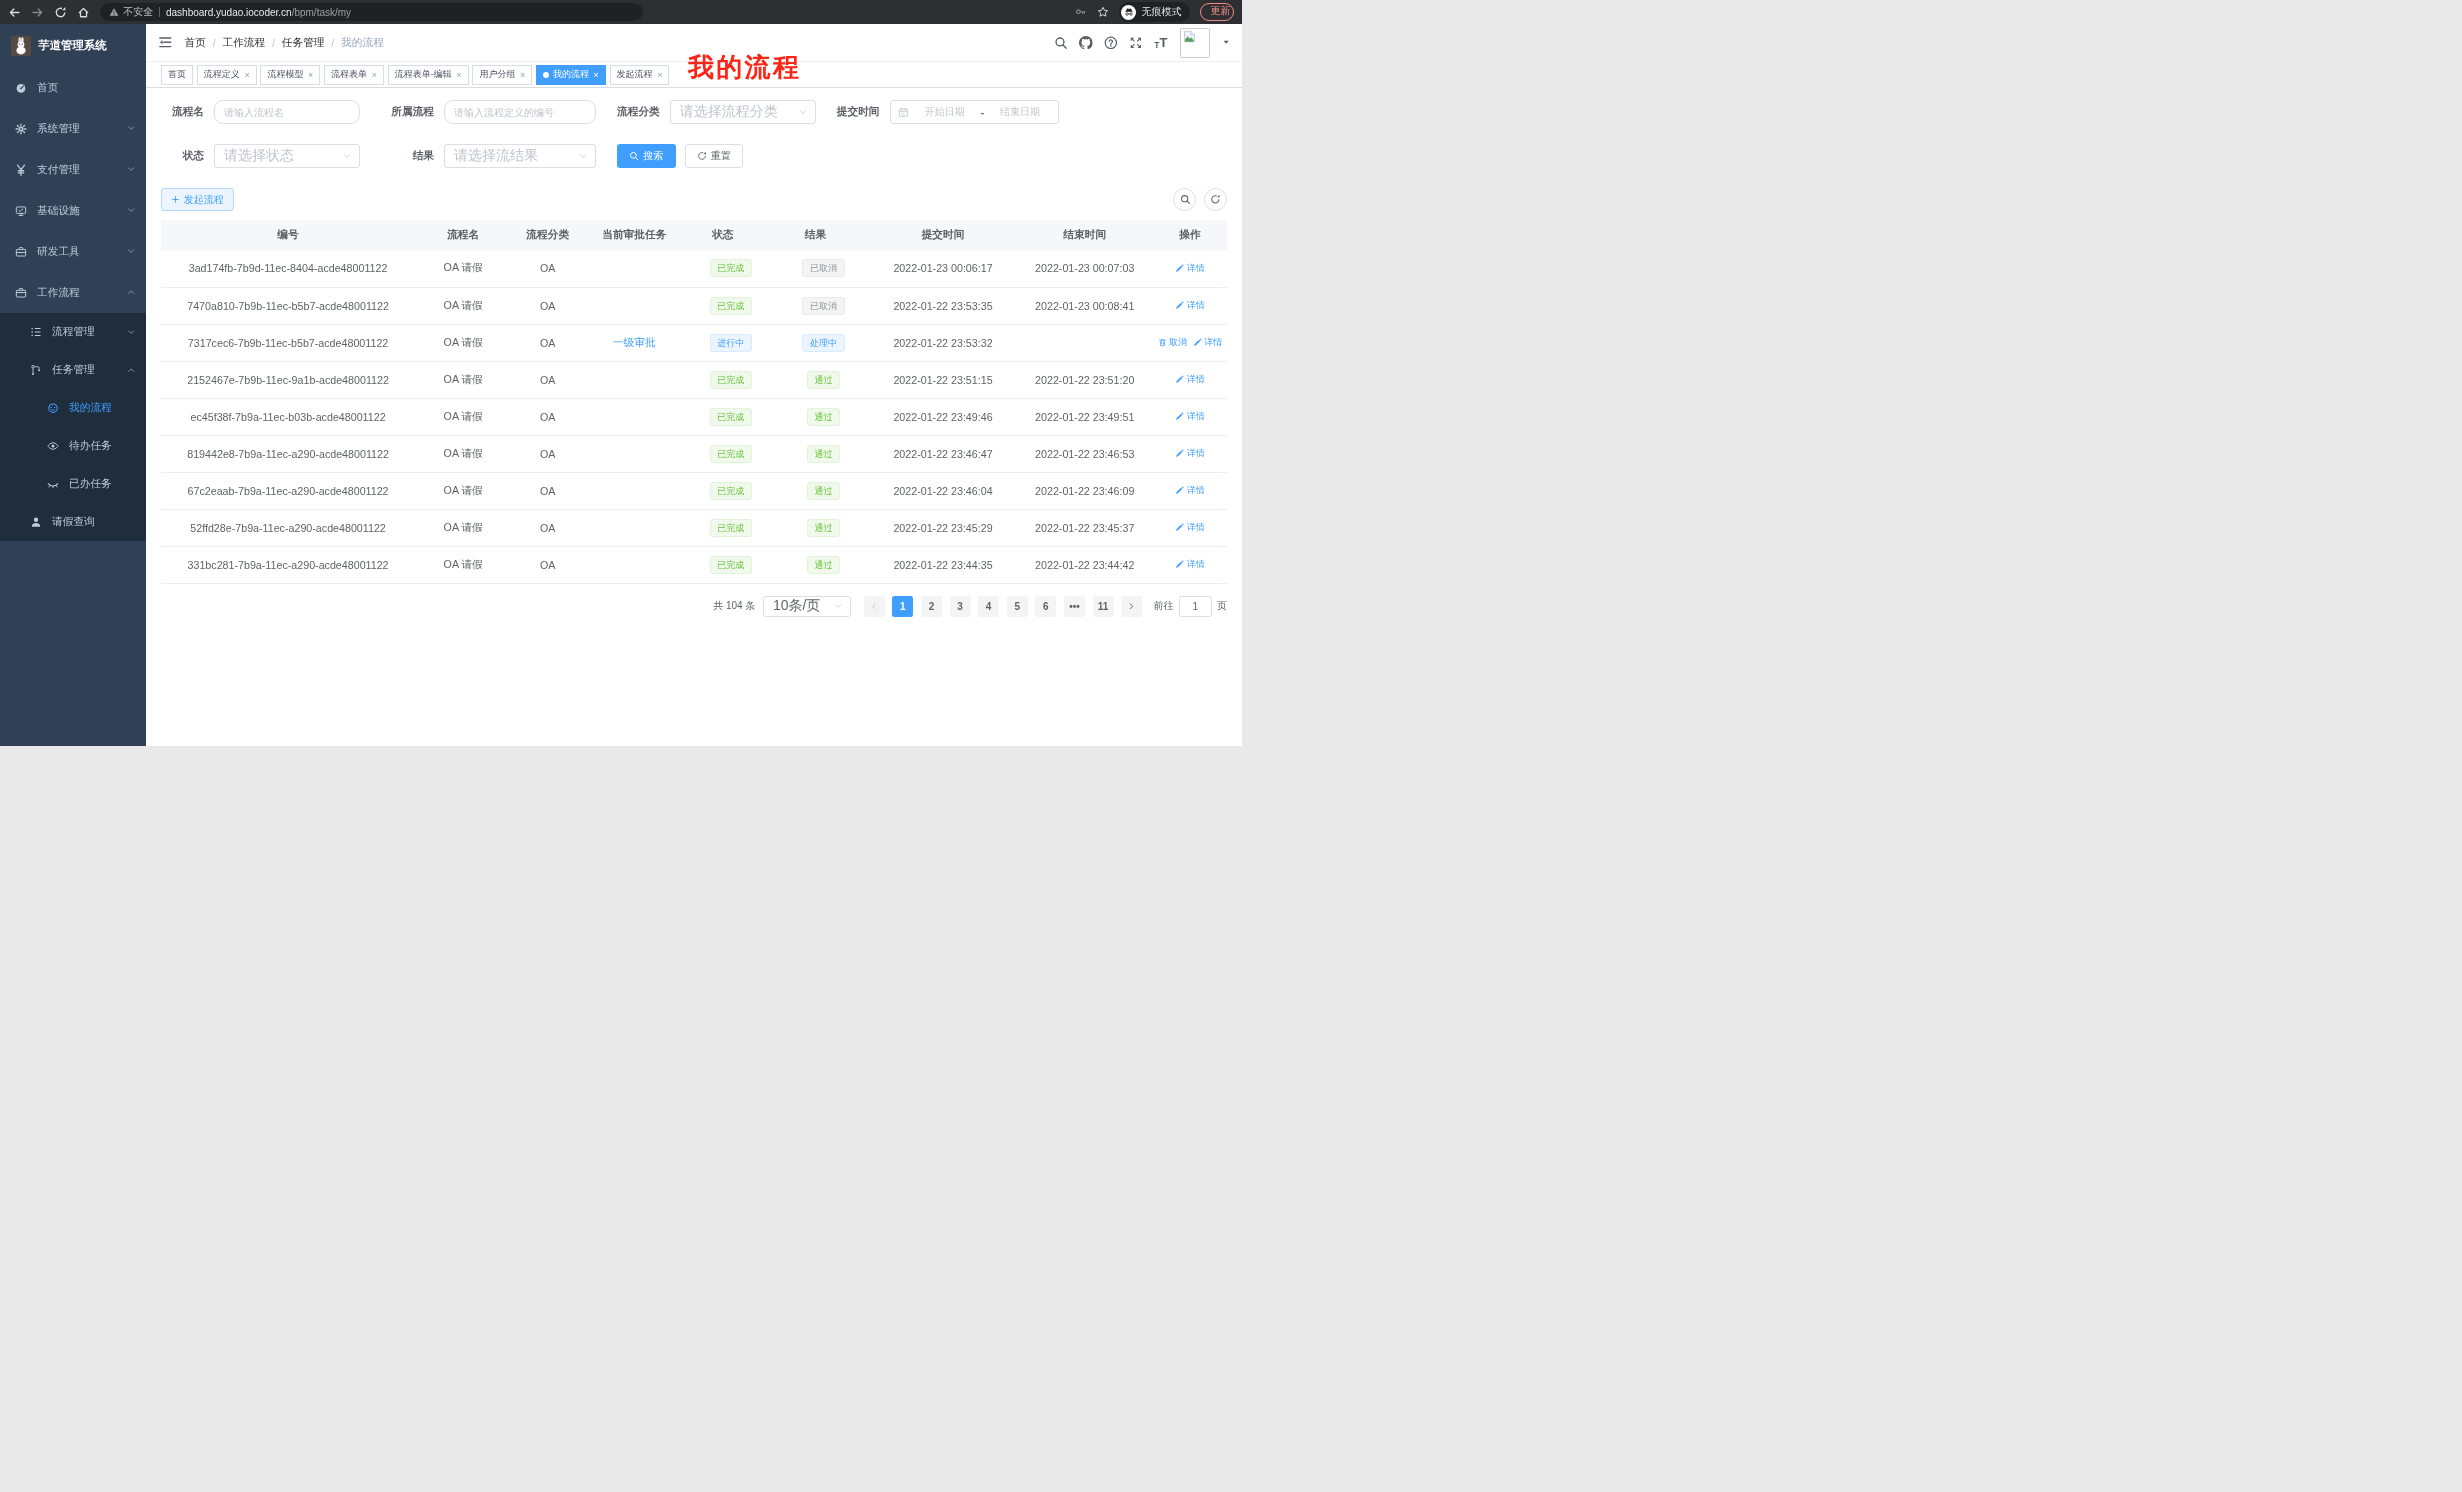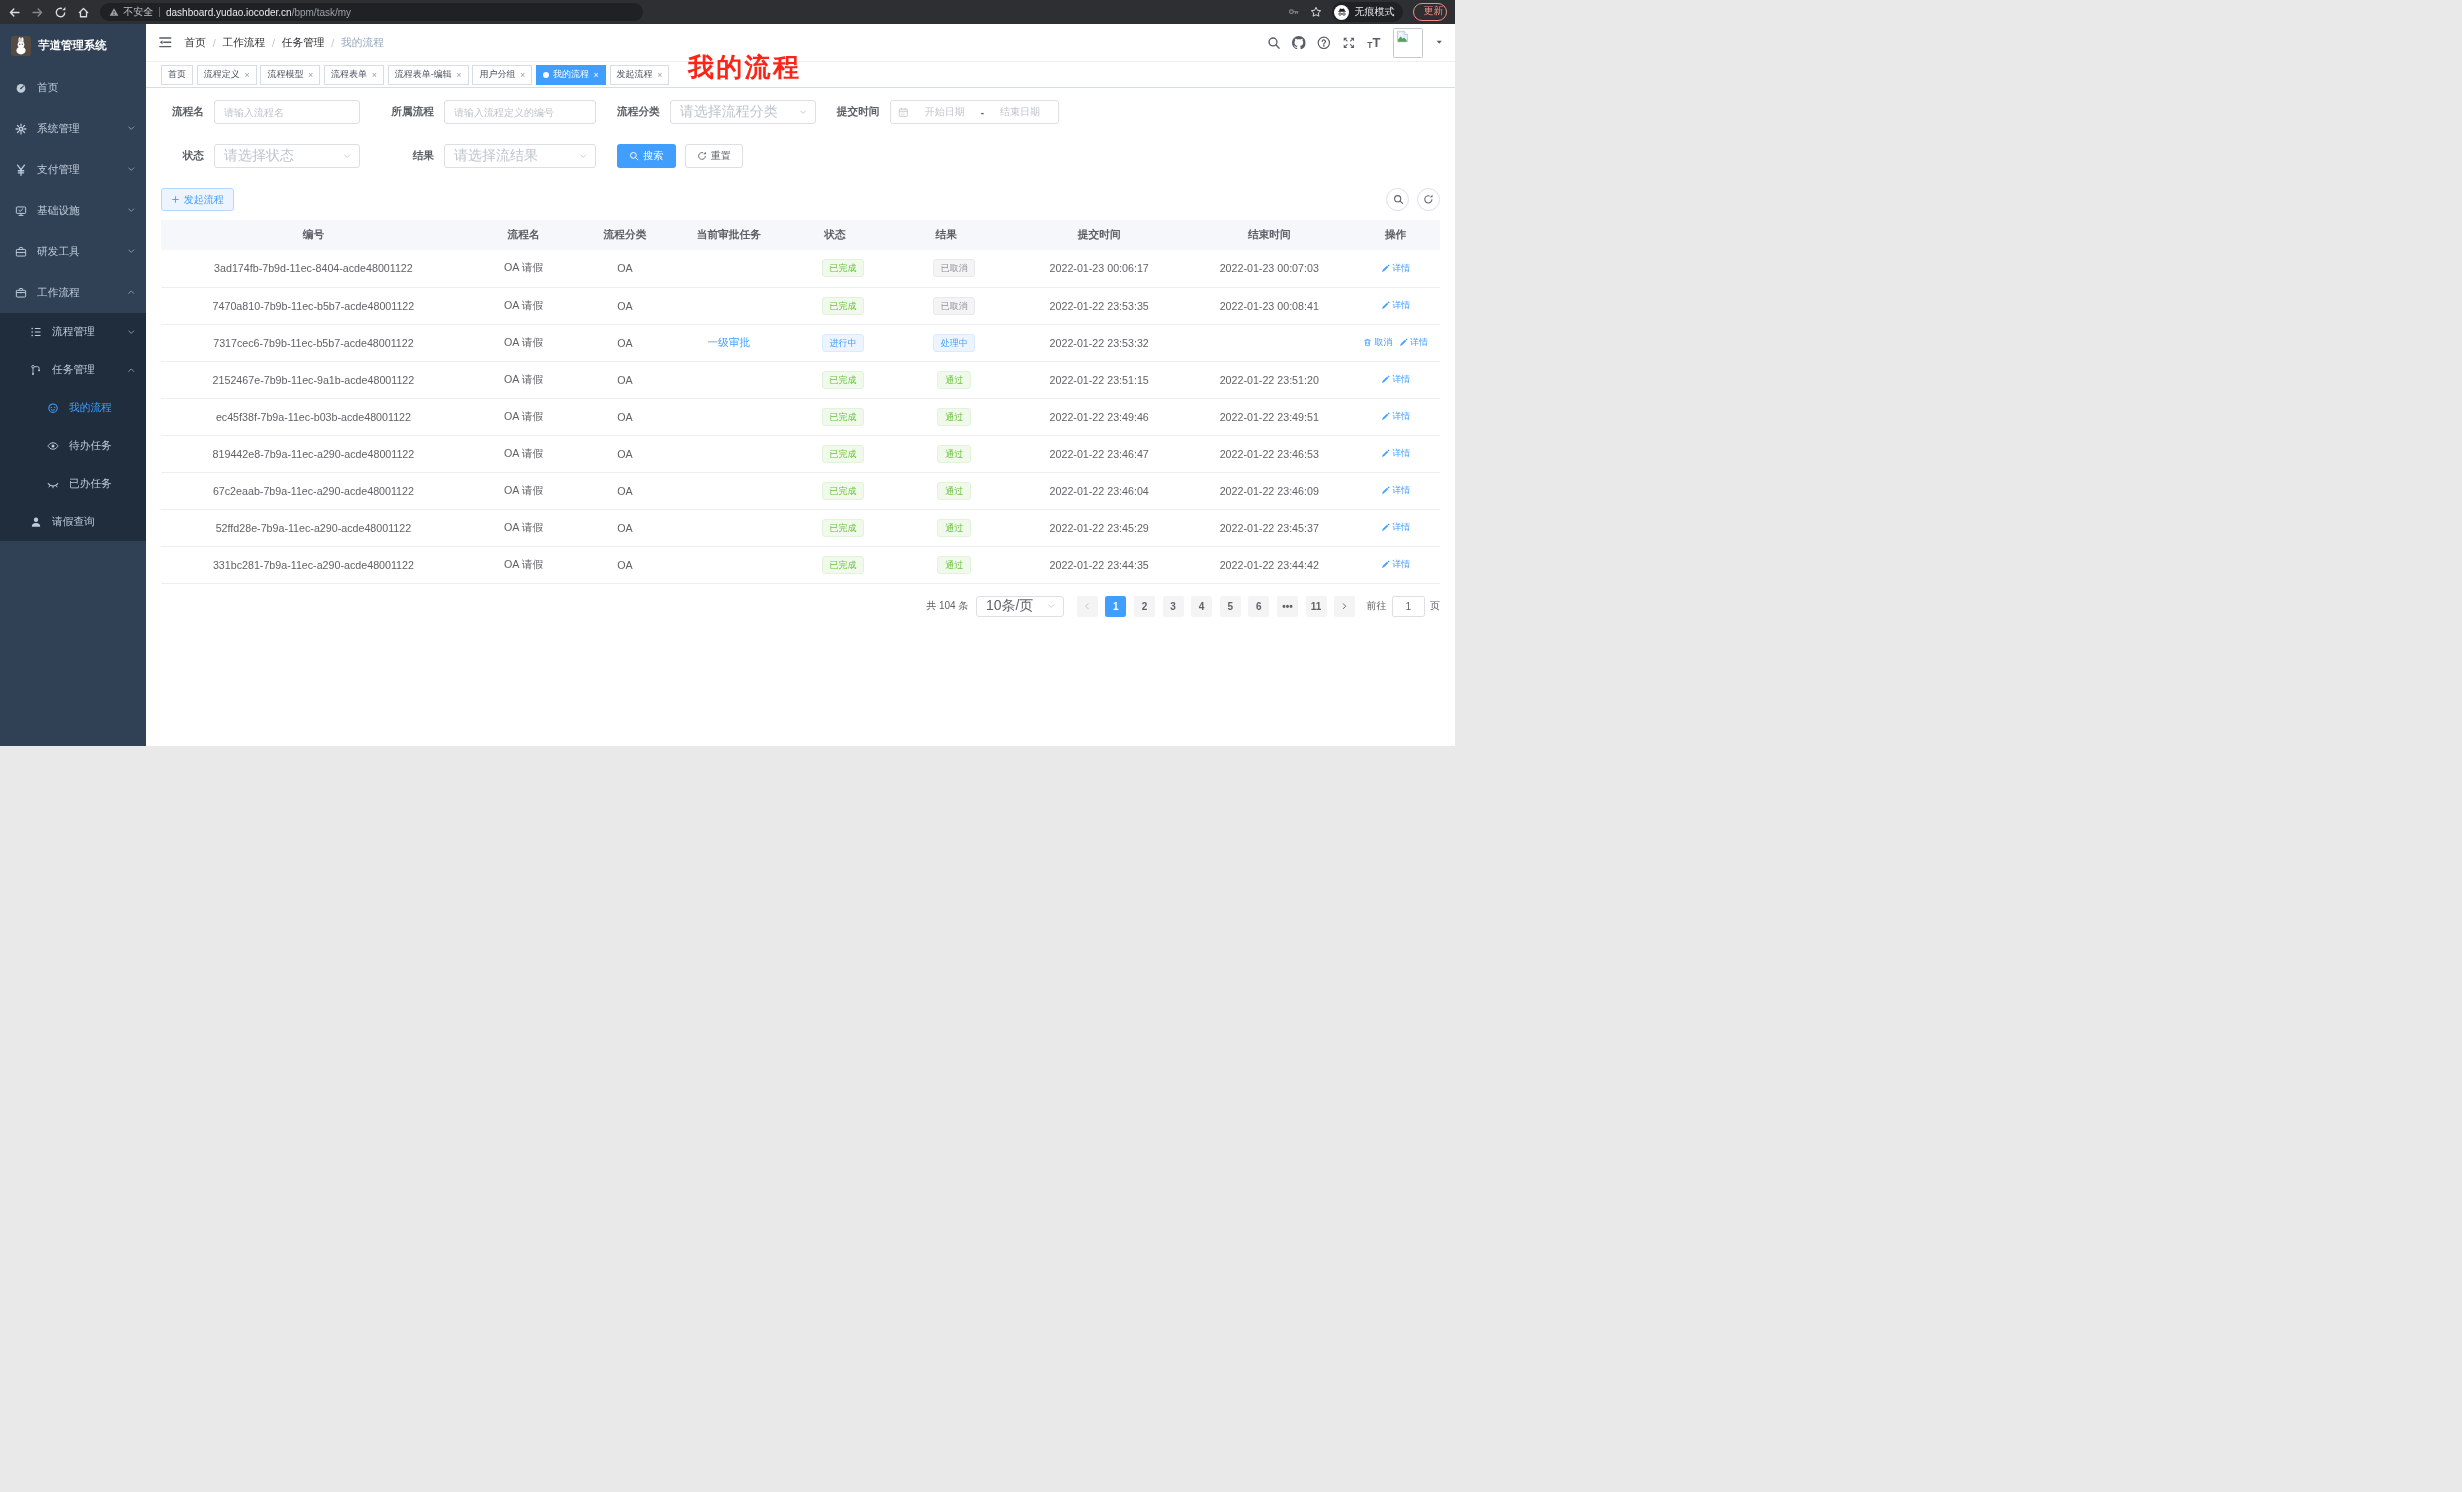--- a/index.html
+++ b/index.html
@@ -1,17 +1,17 @@
 <!DOCTYPE html>
 <html style="font-size:12px"><head>
 <meta charset="utf-8">
 <style>
   html,body{margin:0;padding:0;background:#e9e9e9;}
   *{box-sizing:border-box;font-family:"Liberation Sans","DejaVu Sans",sans-serif;}
-  .page{width:1455px;height:746px;background:#fff;position:relative;overflow:hidden;}
+  .page{width:1242px;height:746px;background:#fff;position:relative;overflow:hidden;}
   .ic{display:inline-block;vertical-align:middle;}
 
   
   .browser-bar{height:24px;background:#2e2f33;display:flex;align-items:center;padding:0 7.6px;gap:10px;color:#e8eaed;}
   .bicon{width:13px;height:13px;color:#dadce0;}
   .bicon.dim{color:#86888b;}
   .url-pill{height:18px;width:543px;background:#202124;border-radius:9px;display:flex;align-items:center;padding:0 9px;gap:6px;font-size:10px;}
   .sec-chip{display:flex;align-items:center;gap:4.6px;color:#bdc1c6;}
   .sec-chip .ic{width:10px;height:10px;color:#9aa0a6;}
   .url-div{width:0.8px;height:10.7px;background:#5f6368;}
@@ -63,21 +63,21 @@
   .tab.active{background:#409eff;border-color:#409eff;color:#fff;}
   .tab.active .close{color:#fff;}
 
   
   .content{flex:1;padding:12px 15px 0;position:relative;overflow:hidden;}
   .frow{display:flex;align-items:center;margin-bottom:20px;}
   .fitem{display:flex;align-items:center;margin-right:21px;}
   .flabel{font-size:10.7px;font-weight:700;color:#5c6066;margin-right:10px;white-space:nowrap;}
   .fl1{width:43px;text-align:right;}
   .fl2{width:53px;text-align:right;}
-  .inp{height:24px;border:0.8px solid #dcdfe6;border-radius:3px;padding:0 9px;font-size:10px;color:#606266;background:#fff;outline:none;}
+  .inp{height:24px;border:0.8px solid #dcdfe6;border-radius:9px;padding:0 9px;font-size:10px;color:#606266;background:#fff;outline:none;}
   .inp::placeholder{color:#bfc4cc;}
   .selectbox{height:24px;border:0.8px solid #dcdfe6;border-radius:3px;padding:0 7.6px 0 9px;display:flex;align-items:center;justify-content:space-between;color:#bfc4cc;font-size:14px;background:#fff;cursor:pointer;}
   .selectbox .chev{width:8.4px;height:8.4px;color:#c0c4cc;}
   .daterange{height:24px;width:169px;border:0.8px solid #dcdfe6;border-radius:3px;display:flex;align-items:center;padding:0 7.6px;gap:6px;font-size:10px;color:#bfc4cc;background:#fff;cursor:pointer;}
   .daterange .ic{width:10.7px;height:10.7px;color:#c0c4cc;}
   .dr-txt{flex:1;text-align:center;}
   .dr-sep{color:#606266;font-weight:700;}
   .btn{height:24px;border-radius:3px;font-size:10px;display:inline-flex;align-items:center;gap:3.8px;padding:0 11.4px;border:0.8px solid transparent;cursor:pointer;background:#fff;text-align:right;}
   .btn .ic{width:10px;height:10px;}
   .btn-primary{background:#409eff;color:#fff;}

